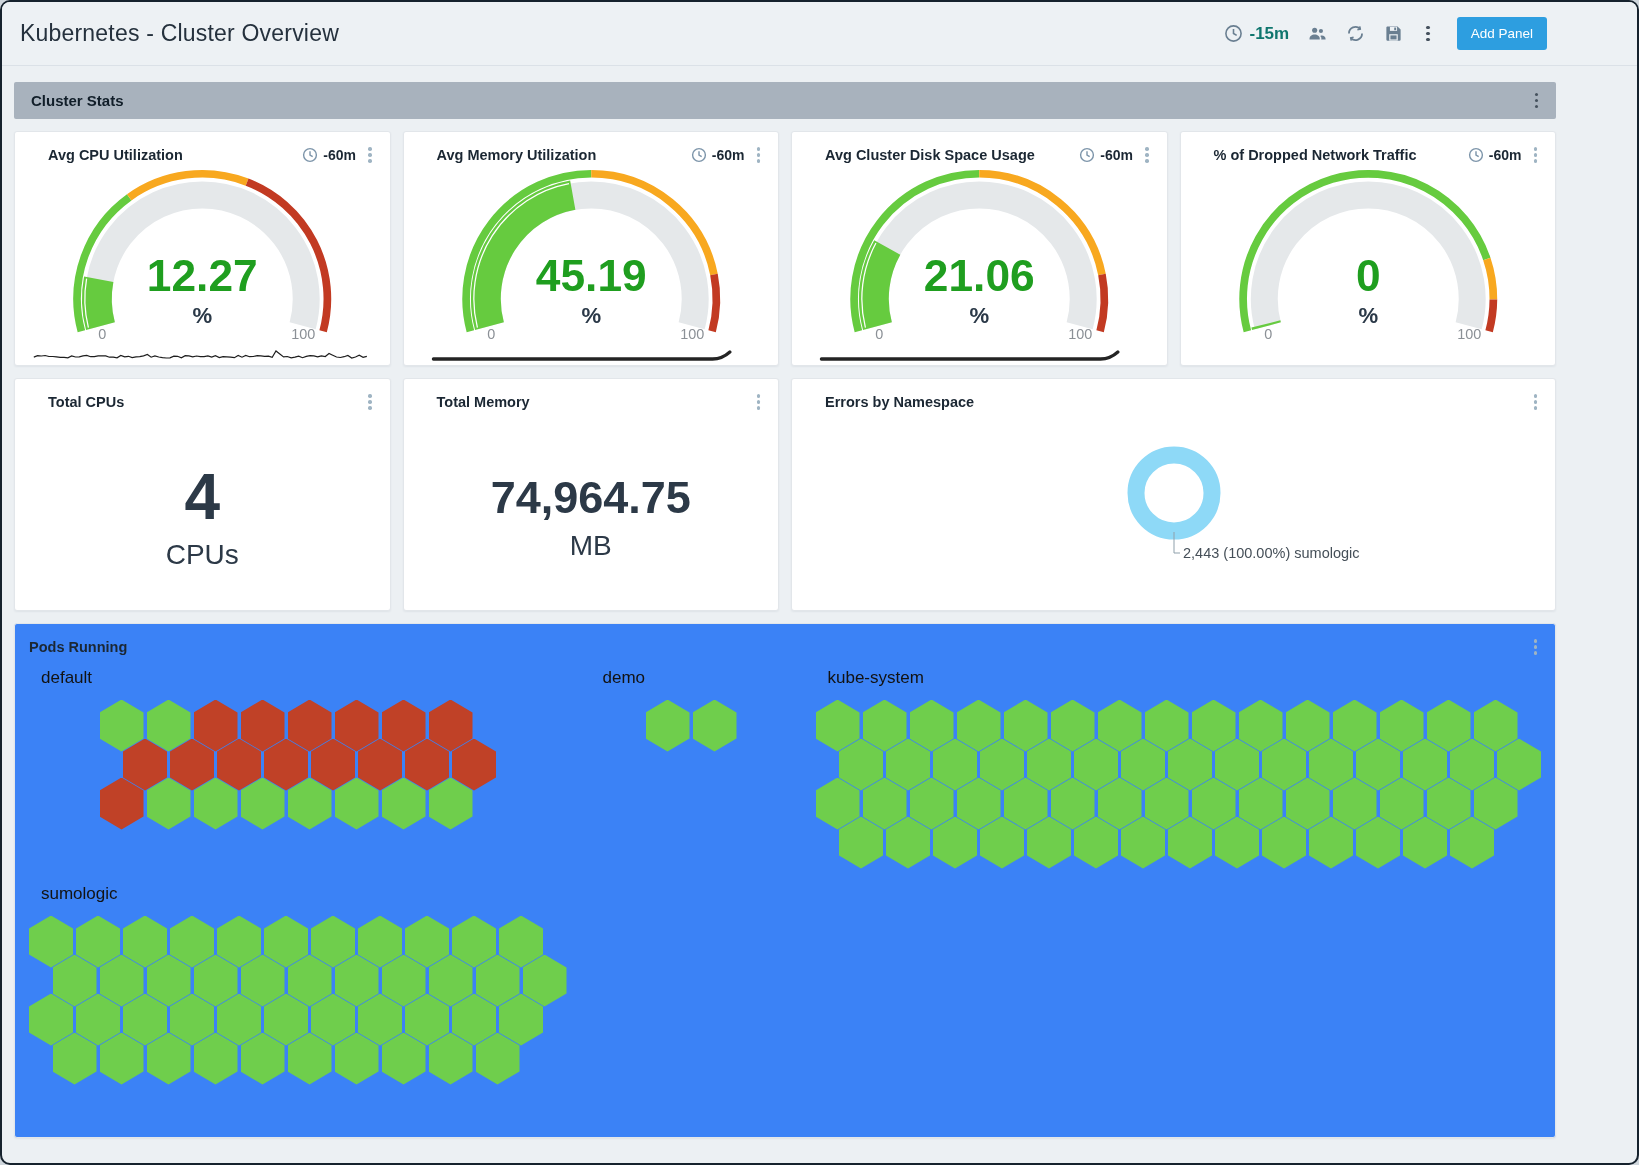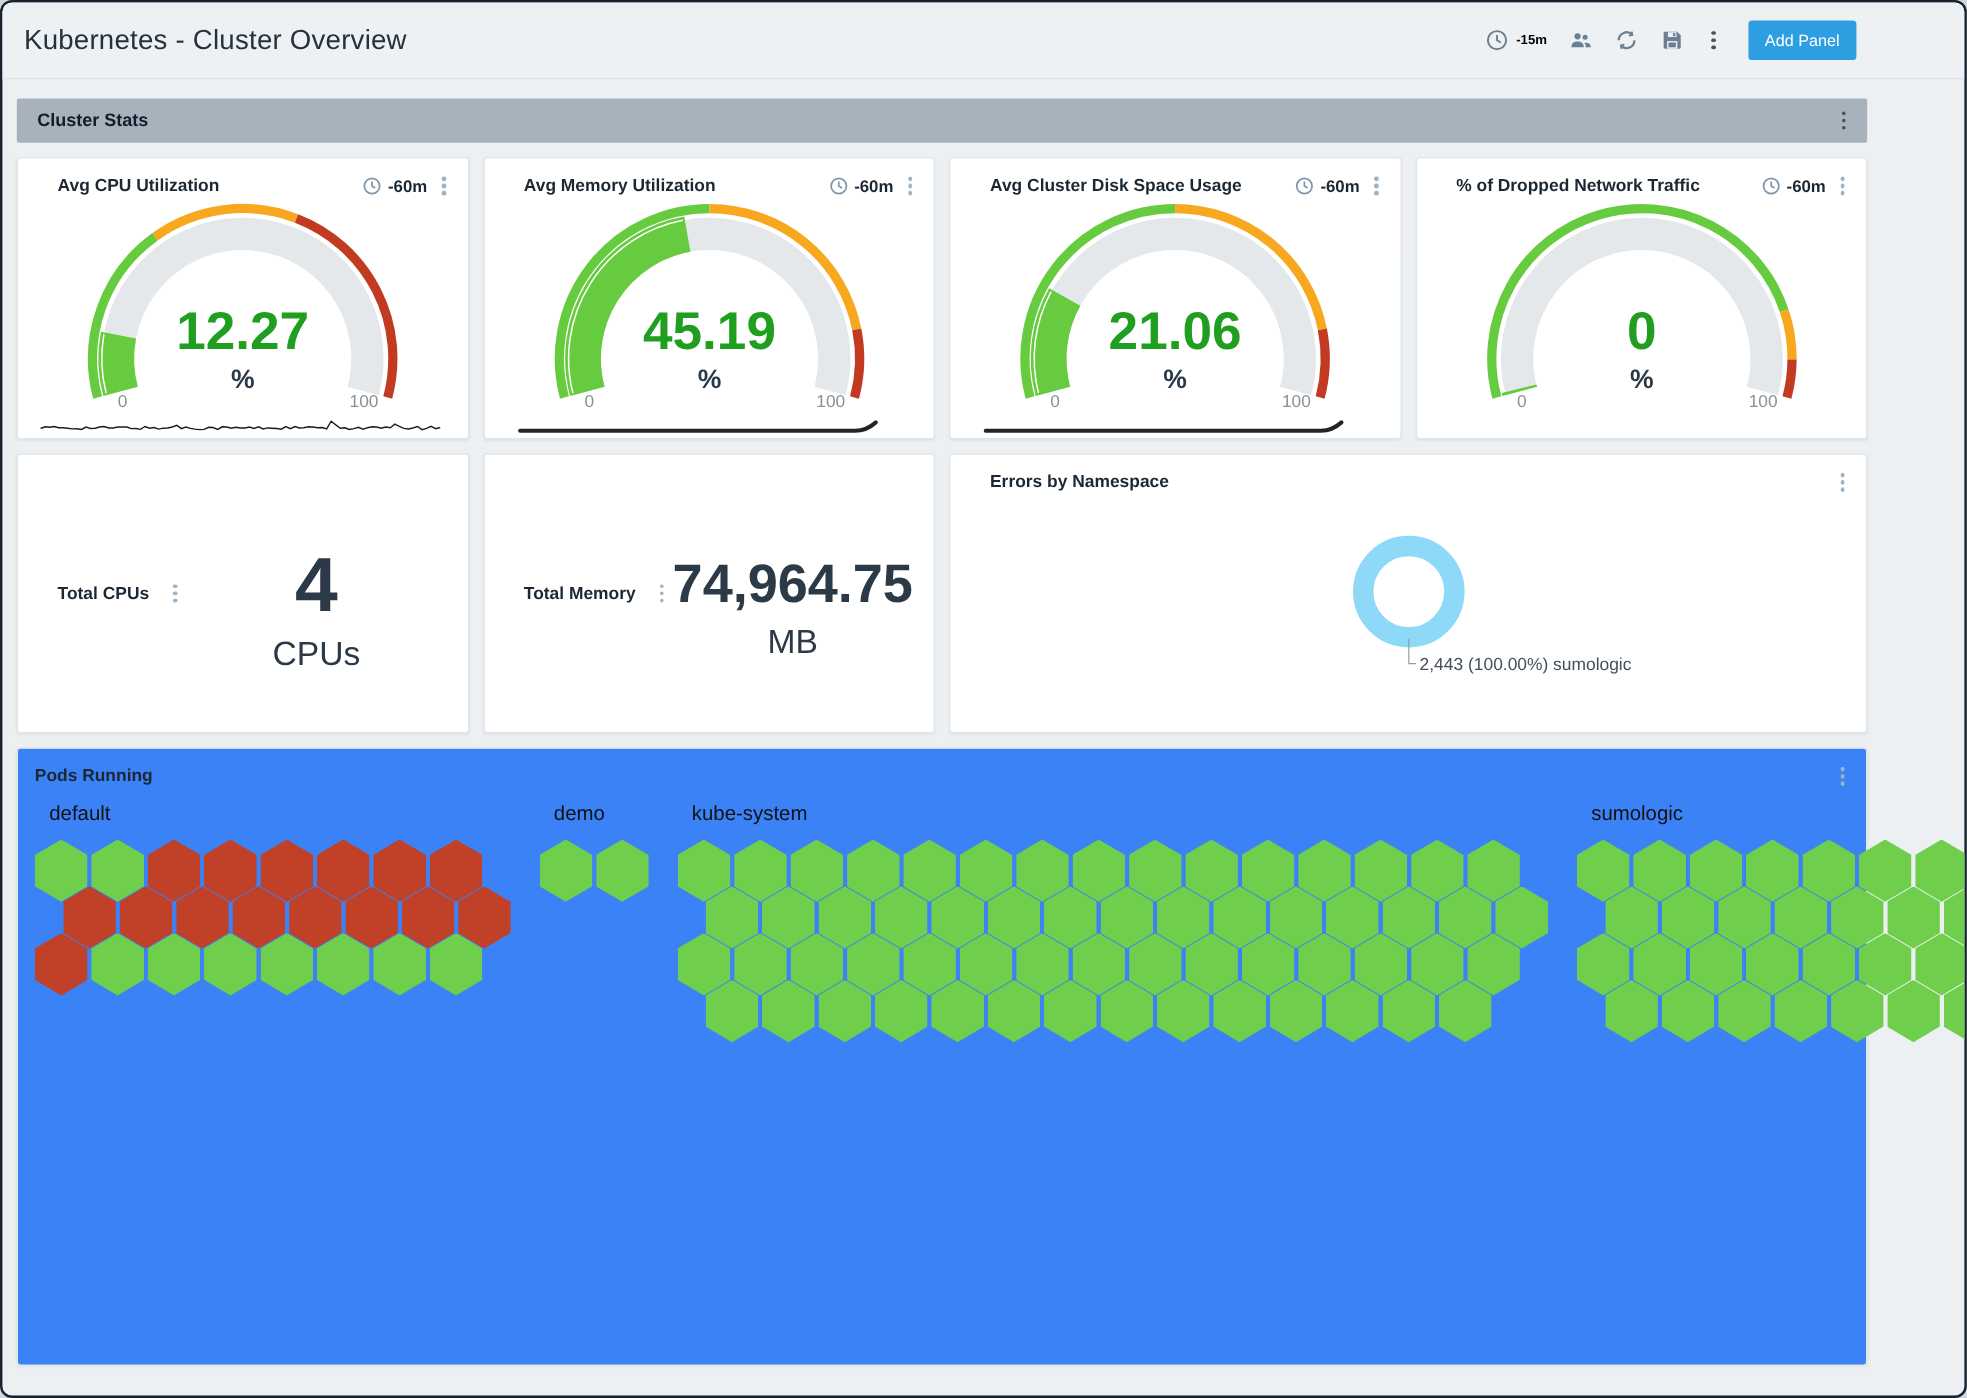--- a/index.html
+++ b/index.html
@@ -5,21 +5,21 @@
   * { box-sizing: border-box; margin: 0; padding: 0; }
   html,body { width:1639px; height:1165px; font-family:"Liberation Sans", sans-serif; background:#cfd6dc; }
   .screen { position:absolute; inset:0; border:2px solid #16222d; border-radius:10px; overflow:hidden; background:#ecf0f3; }
 
   
   .header { height:64px; display:flex; align-items:center; background:#edf1f4;
             border-bottom:1px solid #dbe1e7; padding:0 90px 0 18px; }
   .header-title { font-size:23px; color:#25313d; font-weight:400; letter-spacing:.2px; }
   .header-right { margin-left:auto; display:flex; align-items:center; gap:19px; }
   .time-chip { display:flex; align-items:center; gap:7px; cursor:pointer; }
-  .time-text { font-size:11px; font-weight:bold; color:#000000; }
+  .time-text { font-size:17px; font-weight:bold; color:#0f766e; }
   .hicon { width:19px; height:19px; color:#6a7f91; cursor:pointer; display:block; }
   .btn-add { background:#2d9ee0; color:#fff; font-size:13.5px; font-weight:500;
              border:none; border-radius:3px; padding:9px 14px; margin-left:4px; cursor:pointer; }
 
   
   .kebab { display:flex; flex-direction:column; gap:2.5px; padding:3px 4px; cursor:pointer; color:#9fb4c3; }
   .kebab i { width:3.5px; height:3.5px; border-radius:50%; background:currentColor; }
   .kebab.dark { color:#46525e; }
 
   
@@ -37,35 +37,35 @@
   .panel-title { font-size:14.5px; font-weight:bold; color:#1b2733; white-space:nowrap; }
   .panel-head .spacer { flex:1; }
   .ptime { display:flex; align-items:flex-start; gap:5px; }
   .ptime svg { width:16px; height:16px; color:#7d95aa; }
   .ptime span { font-size:14px; font-weight:bold; color:#1b2733; }
 
   .gauge-panel { height:235px; }
   .gauge-svg { display:block; width:100%; height:auto; margin-top:2px; }
   .spark-svg { display:block; width:100%; height:20px; }
 
-  .stat-panel { height:233px; display:flex; flex-direction:row; }
+  .stat-panel { height:233px; display:flex; flex-direction:column; }
   .stat-body { flex:1; display:flex; flex-direction:column; align-items:center; justify-content:center; padding-top:26px; }
   .stat-value-lg { font-size:64px; font-weight:bold; color:#2c3947; line-height:1; }
   .stat-value-md { font-size:45px; font-weight:bold; color:#2c3947; line-height:1; }
   .stat-unit { font-size:28px; color:#2c3947; margin-top:10px; font-weight:500; }
 
   .donut-panel { grid-column: span 2; height:233px; display:flex; flex-direction:column; }
   .donut-body { flex:1; display:flex; align-items:center; justify-content:center; }
 
   
   .pods-panel { margin:12px 81px 0 12px; height:515px; background:#3b82f6; border:1px solid #e2e6ea;
                 border-radius:3px; box-shadow:0 1px 2px rgba(20,40,60,.06); padding:12px 14px; position:relative; }
   .pods-head { display:flex; align-items:center; }
   .pods-head .kebab { margin-left:auto; }
-  .pods-grid { display:grid; grid-template-columns:1fr 1fr 1fr 1fr; grid-template-rows:176px auto;
+  .pods-grid { display:grid; grid-template-columns:1fr 1fr 1fr; grid-template-rows:176px auto;
                column-gap:24px; row-gap:40px; margin-top:8px; }
   .pod-group-label { font-size:17px; color:#121212; margin:2px 0 12px 12px; }
   .hive-wrap { display:flex; justify-content:center; }
   .honeycomb { position:relative; }
   .hex { position:absolute; width:44px; height:52px;
          clip-path:polygon(50% 0,100% 25%,100% 75%,50% 100%,0 75%,0 25%); }
 </style>
 </head>
 <body>
 

